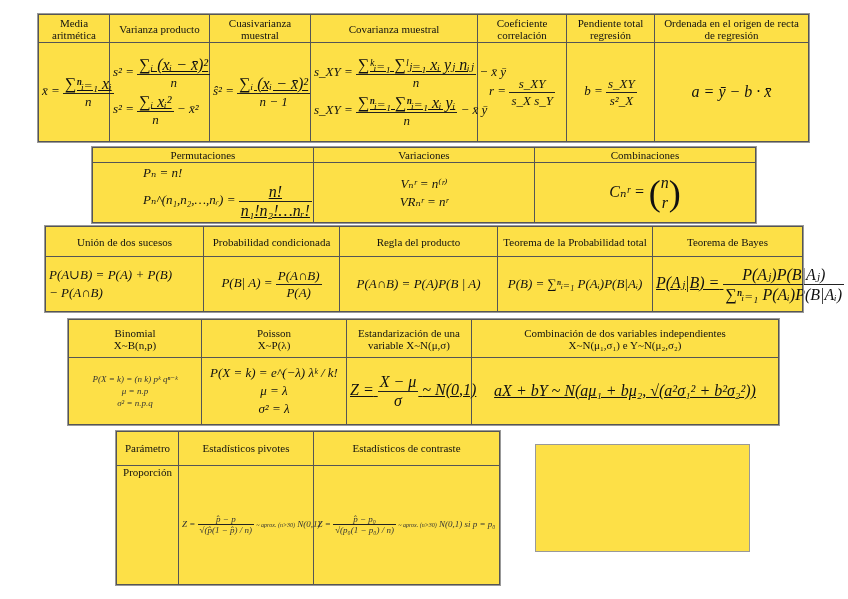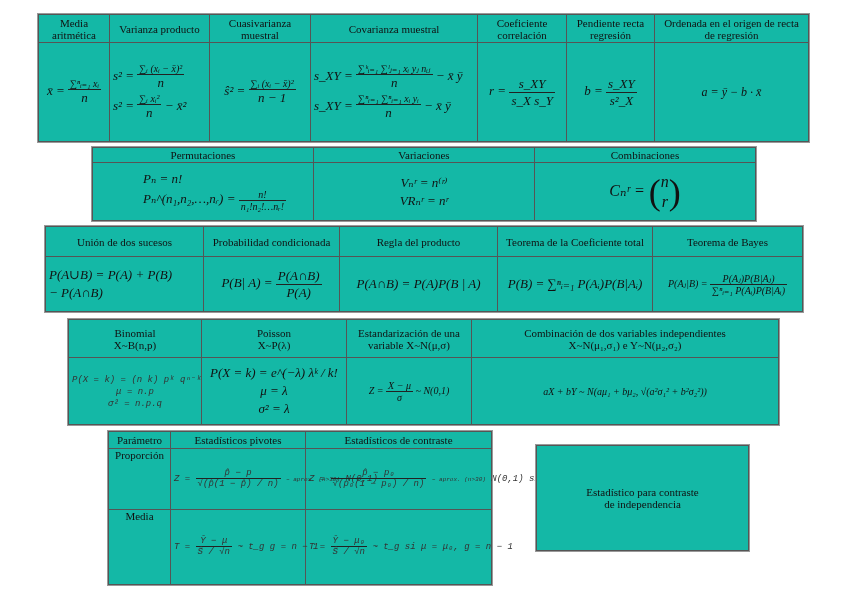--- a/index.html
+++ b/index.html
@@ -1,24 +1,24 @@
 <!DOCTYPE html>
 <html><head>
 <meta charset="utf-8">
 <style>
   html, body { margin:0; padding:0; background:#ffffff; }
   body { width:848px; height:599px; position:relative; overflow:hidden;
          font-family:"Liberation Serif","DejaVu Serif",serif; color:#111; }
-  table { position:absolute; border-collapse:collapse; table-layout:fixed; background:#14b8a6; }
+  table { position:absolute; border-collapse:collapse; table-layout:fixed; background:#fde047; }
   td, th { border:1px solid #555; padding:0 3px; vertical-align:middle; text-align:center; }
   table.outer { outline:1px solid #999; outline-offset:0; }
   th { font-weight:normal; font-size:11px; line-height:12px; }
   .f { font-style:italic; font-size:13px; white-space:nowrap; }
-  .fs { font-style:italic; font-size:10px; white-space:nowrap; }
-  .fxs { font-style:italic; font-size:8px; white-space:nowrap; color:#333;font-family:Liberation Mono, monospace; }
+  .fs { font-style:italic; font-size:16px; white-space:nowrap;text-decoration:underline; }
+  .fxs { font-style:italic; font-size:8px; white-space:nowrap; color:#333; }
   .frac { display:inline-block; vertical-align:middle; text-align:center; }
   .frac > .num { display:block; border-bottom:1px solid #222; padding:0 2px; }
   .frac > .den { display:block; padding:0 2px; }
   .line { display:block; margin:2px 0; }
   .left { text-align:left; }
   .lefttop { text-align:center; vertical-align:top; font-size:11px; }
   .note { font-size:10px; text-align:left; letter-spacing:0.5px; font-style:normal; display:block; margin-top:4px; }
 </style>
 </head>
 <body>
@@ -33,21 +33,21 @@
       <col style="width:88px">
       <col style="width:154px">
   </colgroup>
   <tbody>
       <tr style="height:28px">
     <th>Media aritmética</th>
     <th>Varianza producto</th>
     <th>Cuasivarianza muestral</th>
     <th>Covarianza muestral</th>
     <th>Coeficiente correlación</th>
-    <th>Pendiente recta regresión</th>
+    <th>Pendiente total regresión</th>
     <th>Ordenada en el origen de recta de regresión</th>
   </tr>
   <tr>
     <td class="f">
       <span>x̄ =</span>
       <span class="frac"><span class="num fs">∑ⁿᵢ₌₁ xᵢ</span><span class="den">n</span></span>
     </td>
     <td class="f left">
       <span class="line"><span>s² =</span>
         <span class="frac"><span class="num fs">∑ᵢ (xᵢ − x̄)²</span><span class="den">n</span></span></span>
@@ -68,21 +68,21 @@
         <span>− x̄ ȳ</span></span>
     </td>
     <td class="f">
       <span>r =</span>
       <span class="frac"><span class="num">s_XY</span><span class="den">s_X s_Y</span></span>
     </td>
     <td class="f">
       <span>b =</span>
       <span class="frac"><span class="num">s_XY</span><span class="den">s²_X</span></span>
     </td>
-    <td class="f" style="font-size:12px">a = ȳ − b · x̄</td>
+    <td class="f" style="font-size:16px">a = ȳ − b · x̄</td>
   </tr>
 </tbody>
   </table>
 
 <table class="outer" style="left:92px; top:147px; width:663px; height:74px;">
   <colgroup>
       <col style="width:221px">
       <col style="width:221px">
       <col style="width:221px">
     </colgroup>
@@ -116,21 +116,21 @@
       <col style="width:136px">
       <col style="width:158px">
       <col style="width:155px">
       <col style="width:150px">
     </colgroup>
   <tbody>
       <tr style="height:30px">
     <th>Unión de dos sucesos</th>
     <th>Probabilidad condicionada</th>
     <th>Regla del producto</th>
-    <th>Teorema de la Coeficiente total</th>
+    <th>Teorema de la Probabilidad total</th>
     <th>Teorema de Bayes</th>
   </tr>
   <tr>
     <td class="f left">
       <span class="line">P(A∪B) = P(A) + P(B)</span>
       <span class="line">− P(A∩B)</span>
     </td>
     <td class="f">
       <span>P(B| A) =</span>
       <span class="frac"><span class="num">P(A∩B)</span><span class="den">P(A)</span></span>
@@ -173,21 +173,21 @@
     <td class="fs">
       <span>Z =</span>
       <span class="frac"><span class="num">X − μ</span><span class="den">σ</span></span>
       <span>~ N(0,1)</span>
     </td>
     <td class="fs">aX + bY ~ N(aμ₁ + bμ₂, √(a²σ₁² + b²σ₂²))</td>
   </tr>
 </tbody>
   </table>
 
-<table class="outer" style="left:108px; top:431px; width:383px; height:154px;">
+<table class="outer" style="left:116px; top:431px; width:383px; height:154px;">
   <colgroup>
       <col style="width:62px">
       <col style="width:135px">
       <col style="width:186px">
     </colgroup>
   <tbody>
       <tr style="height:13px">
     <th>Parámetro</th>
     <th>Estadísticos pivotes</th>
     <th>Estadísticos de contraste</th>
@@ -200,35 +200,19 @@
       <span style="font-size:6px">~ aprox. (n&gt;30)</span>
       <span>N(0,1)</span>
     </td>
     <td class="fxs" style="font-size:9px">
       <span>Z =</span>
       <span class="frac"><span class="num">p̂ − p₀</span><span class="den">√(p₀(1 − p₀) / n)</span></span>
       <span style="font-size:6px">~ aprox. (n&gt;30)</span>
       <span>N(0,1) si p = p₀</span>
     </td>
   </tr>
-  <tr style="height:57px">
-    <td class="lefttop">Media</td>
-    <td class="fxs" style="font-size:9px">
-      <span>T =</span>
-      <span class="frac"><span class="num">Ȳ − μ</span><span class="den">Ŝ / √n</span></span>
-      <span>~ t_g   g = n − 1</span>
-    </td>
-    <td class="fxs" style="font-size:9px">
-      <span>T =</span>
-      <span class="frac"><span class="num">Ȳ − μ₀</span><span class="den">Ŝ / √n</span></span>
-      <span>~ t_g  si μ = μ₀,  g = n − 1</span>
-    </td>
-  </tr>
 </tbody>
   </table>
 
 <table class="outer" style="left:536px; top:445px; width:213px; height:106px;">
   <tbody>
-      <tr style="height:42px">
-    <th><span>Estadístico para contraste</span><br><span>de independencia</span></th>
-  </tr>
 </tbody>
   </table>
 
 </body></html>

